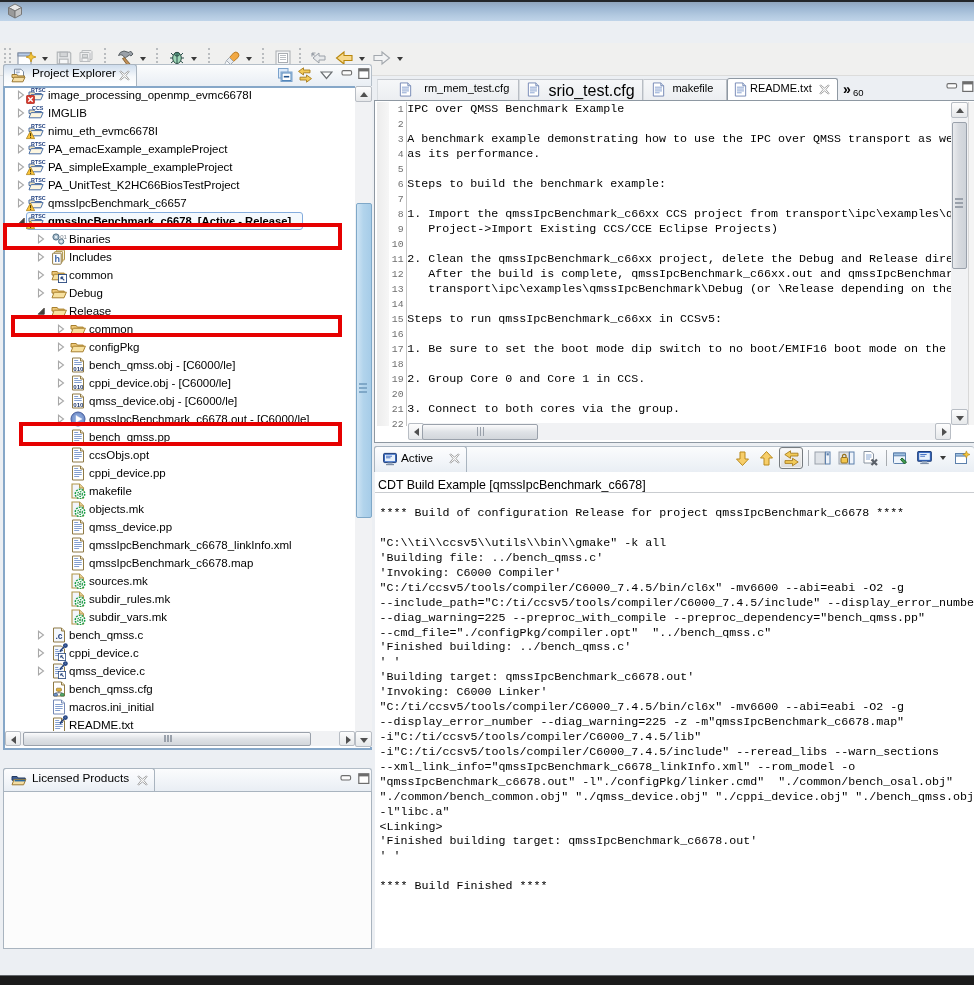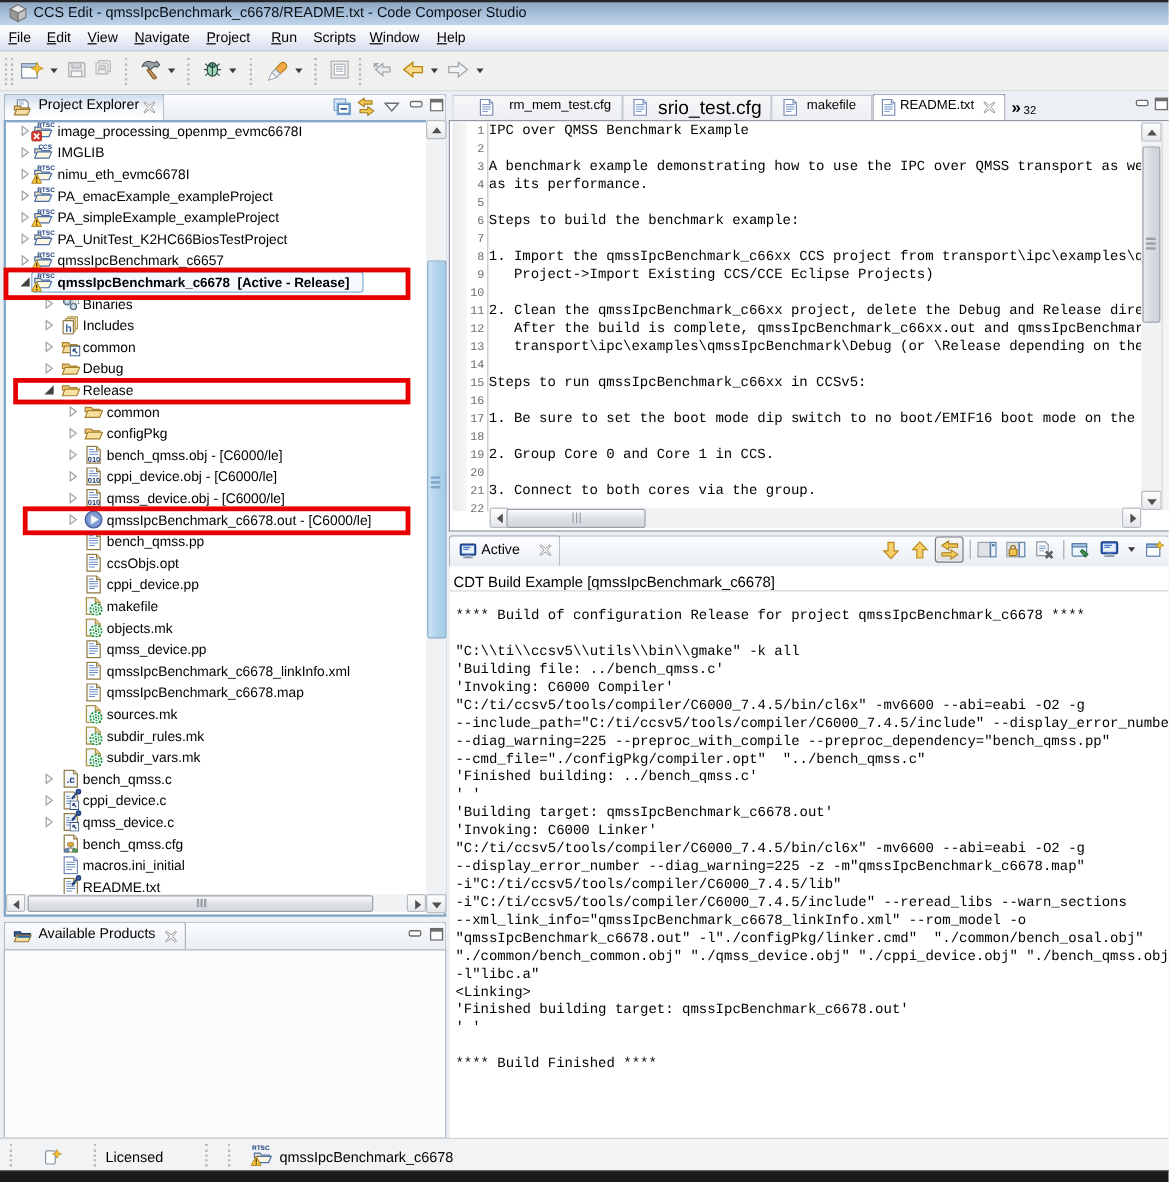--- a/index.html
+++ b/index.html
@@ -171,32 +171,20 @@
         </symbol>
 </defs>
 </svg>
 
 <div class="abs" id="titlebar"></div>
 <svg class="abs" style="left:7px;top:3px" width="16" height="16" viewBox="0 0 16 16">
   <path d="M8 1 L14.5 4.5 L8 8 L1.5 4.5 Z" fill="#e8e8e8" stroke="#777"></path>
   <path d="M1.5 4.5 L8 8 V15 L1.5 11.5 Z" fill="#9a9a9a" stroke="#777"></path>
   <path d="M14.5 4.5 L8 8 V15 L14.5 11.5 Z" fill="#c4c4c4" stroke="#777"></path>
 </svg>
-<div class="abs" id="titletext">CCS Edit - qmssIpcBenchmark_c6678/README.txt - Code Composer Studio</div>
-<div class="abs" id="menubar">
-      <span class="mi" style="left:7px"><u>F</u>ile</span>
-      <span class="mi" style="left:39px"><u>E</u>dit</span>
-      <span class="mi" style="left:73px"><u>V</u>iew</span>
-      <span class="mi" style="left:112px"><u>N</u>avigate</span>
-      <span class="mi" style="left:172px"><u>P</u>roject</span>
-      <span class="mi" style="left:226px"><u>R</u>un</span>
-      <span class="mi" style="left:261px">Scripts</span>
-      <span class="mi" style="left:308px"><u>W</u>indow</span>
-      <span class="mi" style="left:364px"><u>H</u>elp</span>
-    </div>
 <div class="abs" id="toolbar">
       <div class="tsep" style="left:4px"></div>
       <div class="tsep" style="left:9px"></div>
       <div class="tsep" style="left:104px"></div>
       <div class="tsep" style="left:156px"></div>
       <div class="tsep" style="left:208px"></div>
       <div class="tsep" style="left:262px"></div>
       <div class="tsep" style="left:299px"></div>
       <svg class="abs" style="left:17px;top:6px" width="20" height="20" viewBox="0 0 20 20">
       <rect x="1" y="4" width="13" height="12" fill="#fff" stroke="#7d8aa0"></rect>
@@ -246,21 +234,21 @@
       </svg>
       <svg class="abs" style="left:335px;top:7px" width="18" height="16" viewBox="0 0 18 16">
       <path d="M17 5.5 v5 h-8 v3.5 l-7.5-6 7.5-6 v3.5 Z" fill="#f7d98c" stroke="#b8860b" stroke-width="1.1"></path>
       </svg>
       <div class="dd" style="left:359px"></div>
       <svg class="abs" style="left:373px;top:7px" width="18" height="16" viewBox="0 0 18 16">
       <path d="M1 5.5 v5 h8 v3.5 l7.5-6 -7.5-6 v3.5 Z" fill="#f2f3f4" stroke="#a3a8ae" stroke-width="1.1"></path>
       </svg>
       <div class="dd" style="left:397px"></div>
     </div>
-<div class="abs" style="left:3px;top:78px;width:426px;height:686px">
+<div class="abs" style="left:3px;top:64px;width:426px;height:686px">
       <div class="abs" style="left:0;top:0;width:369px;height:22px;background:linear-gradient(180deg,#fbfcfd,#e9eef4);border:1px solid #b4bec8;border-bottom:none;border-radius:3px 3px 0 0"></div>
       <div class="panel-hdr-tab" style="left:0;top:0;width:134px;height:22px;background:linear-gradient(180deg,#cfdded,#f5f8fb 55%,#fff)"></div>
       <svg class="abs" style="left:8px;top:3px" width="16" height="16" viewBox="0 0 16 16">
         <use href="#pefold"></use>
       </svg>
       <div class="abs" style="left:29px;top:1.5px;font-size:11.8px">Project Explorer</div>
       <svg class="abs" style="left:116px;top:6px" width="11" height="11" viewBox="0 0 12 12">
         <use href="#xclose"></use>
       </svg>
       <svg class="abs" style="left:274px;top:3px" width="16" height="16" viewBox="0 0 16 16">
@@ -432,50 +420,31 @@
     </div>
 <div class="abs" style="left:3px;top:223px;width:339px;height:27px;border:4px solid #e60000"></div>
 <div class="abs" style="left:11px;top:315px;width:331px;height:22px;border:4px solid #e60000"></div>
 <div class="abs" style="left:19px;top:422px;width:323px;height:24px;border:4px solid #e60000"></div>
 <div class="abs" style="left:3px;top:768px;width:369px;height:181px">
       <div class="abs" style="left:0;top:0;width:369px;height:23px;background:linear-gradient(180deg,#fbfcfd,#e9eef4);border:1px solid #b4bec8;border-bottom:none;border-radius:3px 3px 0 0"></div>
       <div class="panel-hdr-tab" style="left:0;top:0;width:152px;height:23px"></div>
       <svg class="abs" style="left:8px;top:4px" width="16" height="16" viewBox="0 0 16 16">
         <use href="#apfold"></use>
       </svg>
-      <div class="abs" style="left:29px;top:3px;font-size:11.8px">Available Products</div>
+      <div class="abs" style="left:29px;top:3px;font-size:11.8px">Licensed Products</div>
       <svg class="abs" style="left:134px;top:7px" width="11" height="11" viewBox="0 0 12 12">
         <use href="#xclose"></use>
       </svg>
       <svg class="abs" style="left:337px;top:5px" width="12" height="11" viewBox="0 0 12 11">
         <use href="#gmin"></use>
       </svg>
       <svg class="abs" style="left:355px;top:5px" width="12" height="11" viewBox="0 0 12 11">
         <use href="#gmax"></use>
       </svg>
       <div class="abs" style="left:0;top:23px;width:369px;height:158px;background:#fcfcfc;border:1px solid #a9b4bf;border-top:1px solid #a9b4bf"></div>
-    </div>
-    <div class="abs" style="left:0;top:948px;width:974px;height:27px;background:#f2f3f4;border-top:1px solid #c9ccd0">
-      <div class="abs" style="left:8px;top:4px;height:19px;border-left:2px dotted #b9bcbf"></div>
-      <div class="abs" style="left:78px;top:4px;height:19px;border-left:2px dotted #b9bcbf"></div>
-      <div class="abs" style="left:171px;top:4px;height:19px;border-left:2px dotted #b9bcbf"></div>
-      <div class="abs" style="left:190px;top:4px;height:19px;border-left:2px dotted #b9bcbf"></div>
-      <svg class="abs" style="left:36px;top:7px" width="16" height="16" viewBox="0 0 16 16">
-      <rect x="2" y="3" width="8" height="11" rx="1" fill="#fdfdfd" stroke="#8a94a0"></rect>
-      <path d="M11.5 2 l1 2.6 2.6 1 -2.6 1 -1 2.6 -1-2.6 -2.6-1 2.6-1 Z" fill="#f5c63c" stroke="#c29018" stroke-width="0.7"></path>
-      </svg>
-      <div class="abs" style="left:88px;top:8px;font-size:12px">Licensed</div>
-      <svg class="abs" style="left:211px;top:7px" width="16" height="16" viewBox="0 0 16 16">
-        <use href="#projfol"></use>
-      </svg>
-      <div class="abs" style="left:210px;top:5px;font-size:5.4px;font-weight:bold;color:#1f3f7f">RTSC</div>
-      <svg class="abs" style="left:209px;top:14px" width="9" height="9" viewBox="0 0 9 9">
-        <use href="#warn"></use>
-      </svg>
-      <div class="abs" style="left:233px;top:8px;font-size:12px">qmssIpcBenchmark_c6678</div>
     </div>
     <div class="abs" style="left:0;top:975px;width:974px;height:10px;background:#1b1b1b;border-top:1px solid #62666a"></div>
     <div class="abs" style="left:374px;top:78px;width:600px;height:365px">
       <div class="abs" style="left:2.5px;top:1px;width:142.5px;height:21px;border-right:1px solid #b8bdc4;border-left:1px solid #d8dce0;border-top:1px solid #c6cad0;background:linear-gradient(180deg,#f6f7f9,#eceef1)"></div>
       <svg class="abs" style="left:24.0px;top:4px" width="15" height="15" viewBox="0 0 16 16">
         <use href="#txt2"></use>
       </svg>
       <div class="abs" style="left:50.3px;top:3.5px;font-size:11px">rm_mem_test.cfg</div>
       <div class="abs" style="left:145px;top:1px;width:123.6px;height:21px;border-right:1px solid #b8bdc4;border-left:1px solid #d8dce0;border-top:1px solid #c6cad0;background:linear-gradient(180deg,#f6f7f9,#eceef1)"></div>
       <svg class="abs" style="left:152.4px;top:4px" width="15" height="15" viewBox="0 0 16 16">
@@ -489,21 +458,21 @@
       <div class="abs" style="left:298.40000000000003px;top:3.5px;font-size:11px">makefile</div>
       <div class="abs" style="left:353.4px;top:0;width:110.6px;height:22px;background:#fff;border:1px solid #8e98a2;border-bottom:none;border-radius:2.5px 2.5px 0 0"></div>
       <svg class="abs" style="left:358.5px;top:4px" width="15" height="15" viewBox="0 0 16 16">
         <use href="#txt2"></use>
       </svg>
       <div class="abs" style="left:376px;top:3.5px;font-size:11px">README.txt</div>
       <svg class="abs" style="left:444.5px;top:6px" width="11" height="11" viewBox="0 0 12 12">
         <use href="#xclose"></use>
       </svg>
       <div class="abs" style="left:469px;top:3px;font-size:14px;font-weight:bold">»</div>
-      <div class="abs" style="left:479px;top:9px;font-size:9.5px">32</div>
+      <div class="abs" style="left:479px;top:9px;font-size:9.5px">60</div>
       <svg class="abs" style="left:572px;top:3px" width="12" height="11" viewBox="0 0 12 11">
         <use href="#gmin"></use>
       </svg>
       <svg class="abs" style="left:588px;top:3px" width="12" height="11" viewBox="0 0 12 11">
         <use href="#gmax"></use>
       </svg>
       <div class="abs" style="left:0;top:22px;width:601px;height:343px;background:#fff;border:1px solid #8e98a2;border-right:none"></div>
       <div class="abs" style="left:2.5px;top:24px;width:12.5px;height:324px;background:linear-gradient(90deg,#ececec,#f6f6f6)"></div>
       <div class="abs" style="left:31.8px;top:24px;width:1px;height:324px;background:#c4c4c4"></div>
       <pre class="abs" style="left:15px;top:23.8px;width:14.6px;font-size:9.8px;line-height:15px;color:#6e6e6e;text-align:right">1

